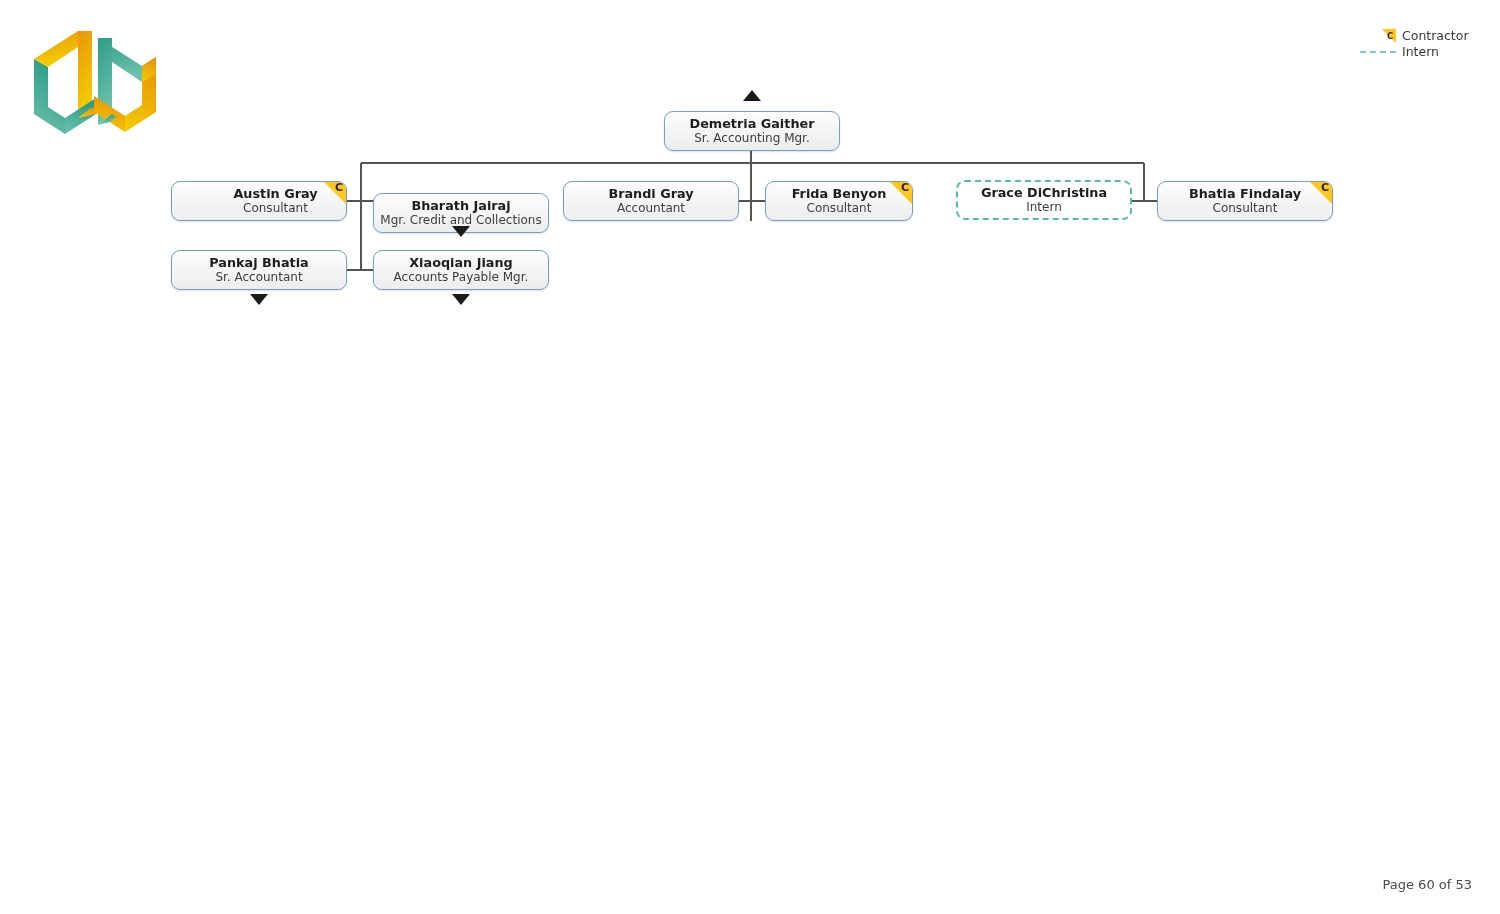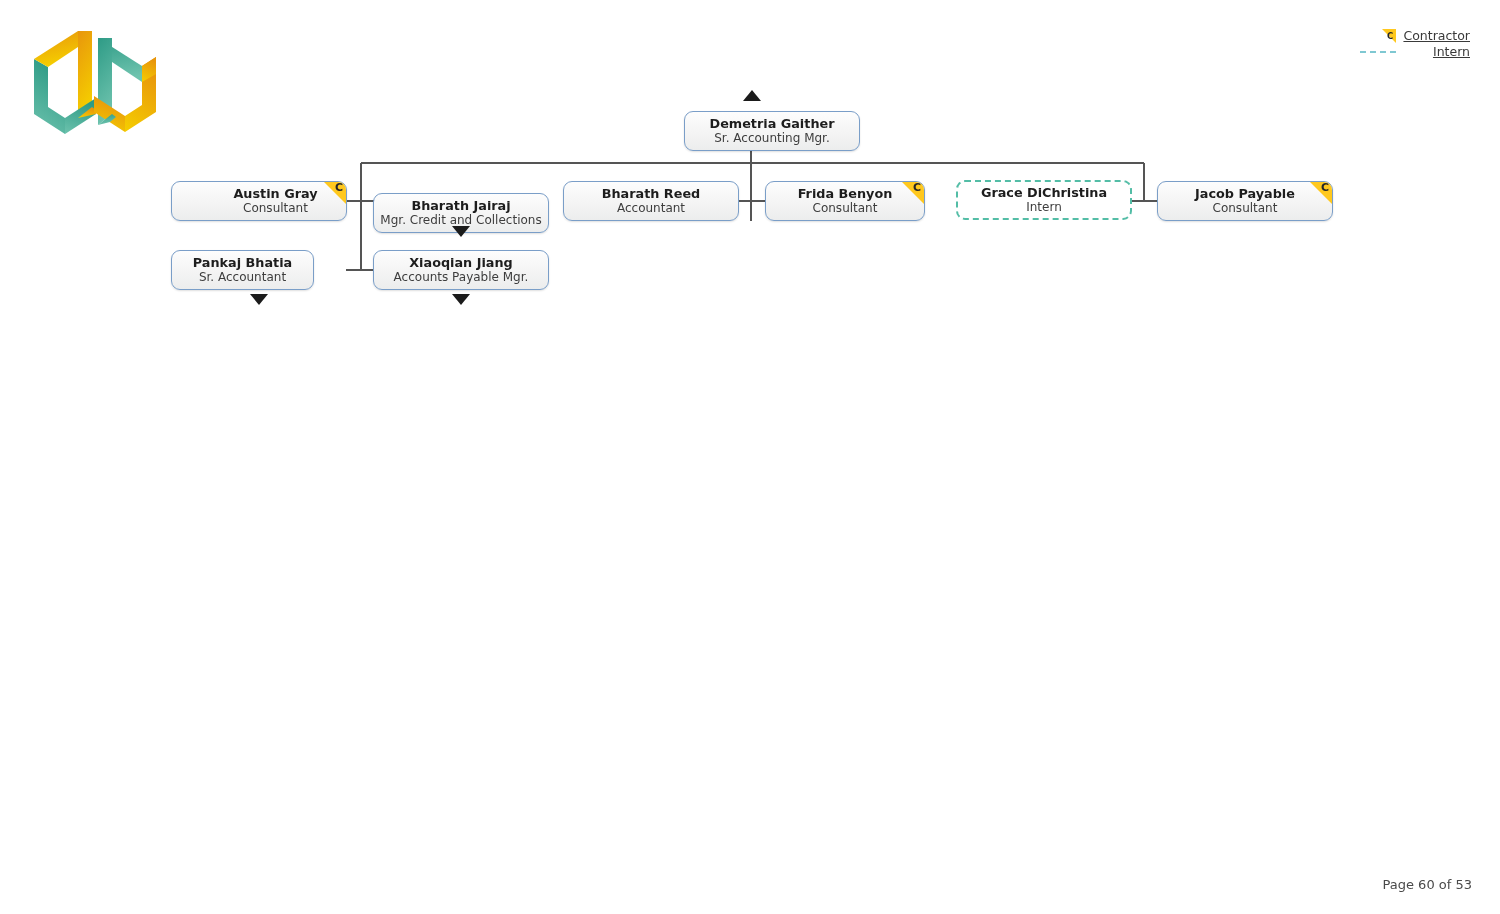--- a/index.html
+++ b/index.html
@@ -45,22 +45,21 @@
   }
   .legend-swatch {
     width: 36px;
     height: 14px;
     position: relative;
     flex: 0 0 36px;
   }
   .legend-label {
     flex: 0 0 auto;
     width: 68px;
-    text-align: right;
-    text-decoration: underline;
+    text-align: left;
   }
   .legend-contractor-badge {
     position: absolute;
     right: 0;
     top: 0;
     width: 14px;
     height: 14px;
   }
   .legend-intern-line {
     position: absolute;
@@ -258,21 +257,21 @@
 
     <line x1="361" y1="270" x2="376" y2="270"></line>
 
     <line x1="738" y1="201" x2="768" y2="201"></line>
 
     <line x1="1144" y1="163" x2="1144" y2="201"></line>
     <line x1="1130" y1="201" x2="1159" y2="201"></line>
   </g>
 </svg>
 
-<div class="node" style="left:664px; top:111px; width:176px;margin-left:20px;">
+<div class="node" style="left:664px; top:111px; width:176px;">
   <span class="name">Demetria Gaither</span>
   <span class="title">Sr. Accounting Mgr.</span>
 </div>
 <div class="tri-marker up" style="left:743px; top:90px;"></div>
 
 <div class="node" style="left:171px; top:181px; width:176px;padding-left:33px;">
   <span class="name">Austin Gray</span>
   <span class="title">Consultant</span>
   <span class="corner-badge">
     <span class="tri"></span>
@@ -280,48 +279,48 @@
   </span>
 </div>
 
 <div class="node" style="left:373px; top:193px; width:176px;">
   <span class="name">Bharath Jairaj</span>
   <span class="title">Mgr. Credit and Collections</span>
 </div>
 <div class="tri-marker down" style="left:452px; top:226px;"></div>
 
 <div class="node" style="left:563px; top:181px; width:176px;">
-  <span class="name">Bharath Reed</span>
+  <span class="name">Brandi Gray</span>
   <span class="title">Accountant</span>
 </div>
 
-<div class="node" style="left:765px; top:181px; width:160px;">
+<div class="node" style="left:765px; top:181px; width:148px;">
   <span class="name">Frida Benyon</span>
   <span class="title">Consultant</span>
   <span class="corner-badge">
     <span class="tri"></span>
     <span class="c">C</span>
   </span>
 </div>
 
 <div class="node intern" style="left:956px; top:180px; width:176px;">
   <span class="name">Grace DiChristina</span>
   <span class="title">Intern</span>
 </div>
 
 <div class="node" style="left:1157px; top:181px; width:176px;">
-  <span class="name">Jacob Payable</span>
+  <span class="name">Bhatia Findalay</span>
   <span class="title">Consultant</span>
   <span class="corner-badge">
     <span class="tri"></span>
     <span class="c">C</span>
   </span>
 </div>
 
-<div class="node" style="left:171px; top:250px; width:143px;">
+<div class="node" style="left:171px; top:250px; width:176px;">
   <span class="name">Pankaj Bhatia</span>
   <span class="title">Sr. Accountant</span>
 </div>
 <div class="tri-marker down" style="left:250px; top:294px;"></div>
 
 <div class="node" style="left:373px; top:250px; width:176px;">
   <span class="name">Xiaoqian Jiang</span>
   <span class="title">Accounts Payable Mgr.</span>
 </div>
 <div class="tri-marker down" style="left:452px; top:294px;"></div>

